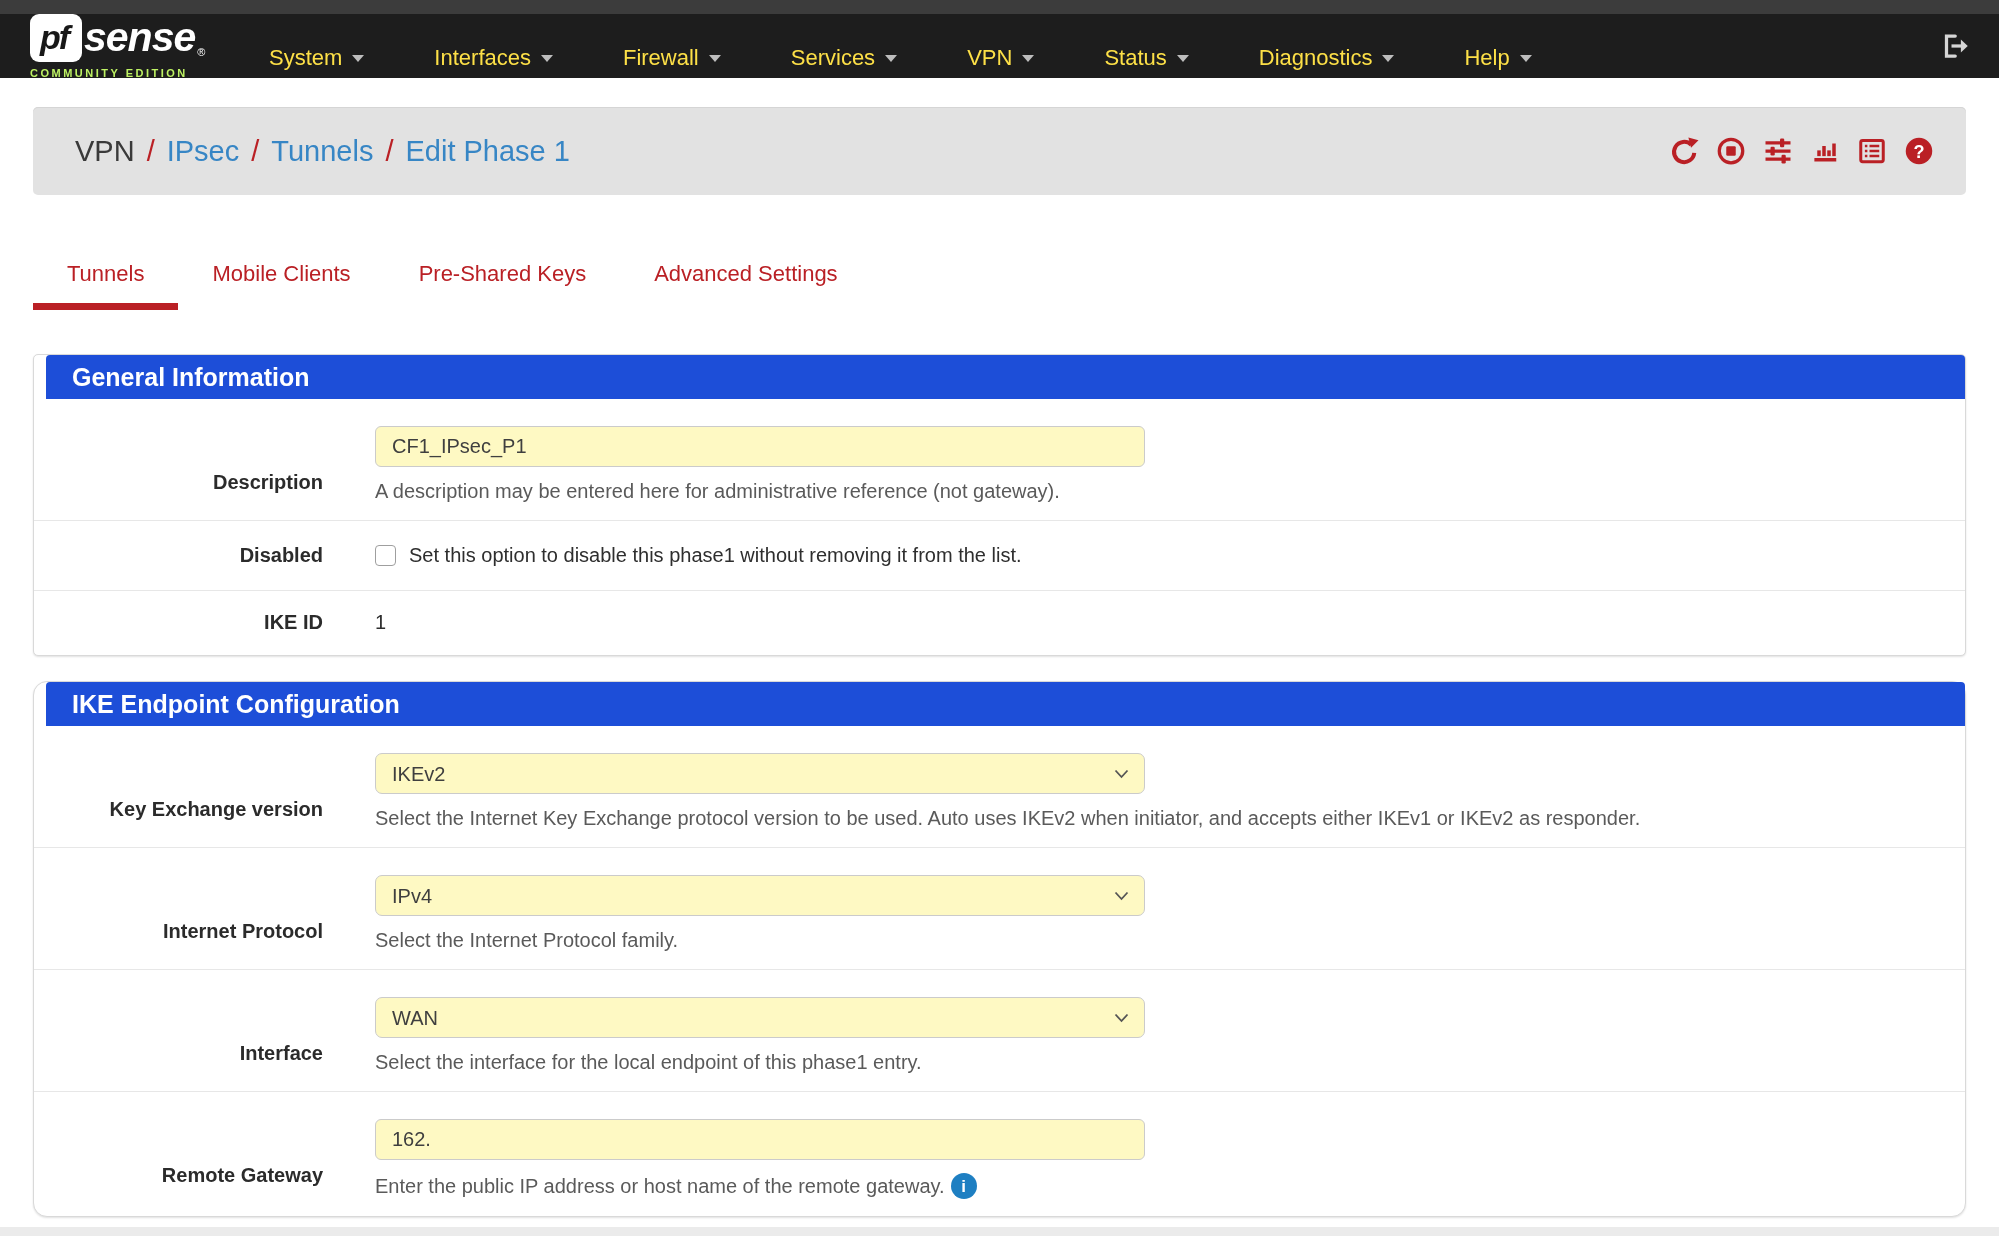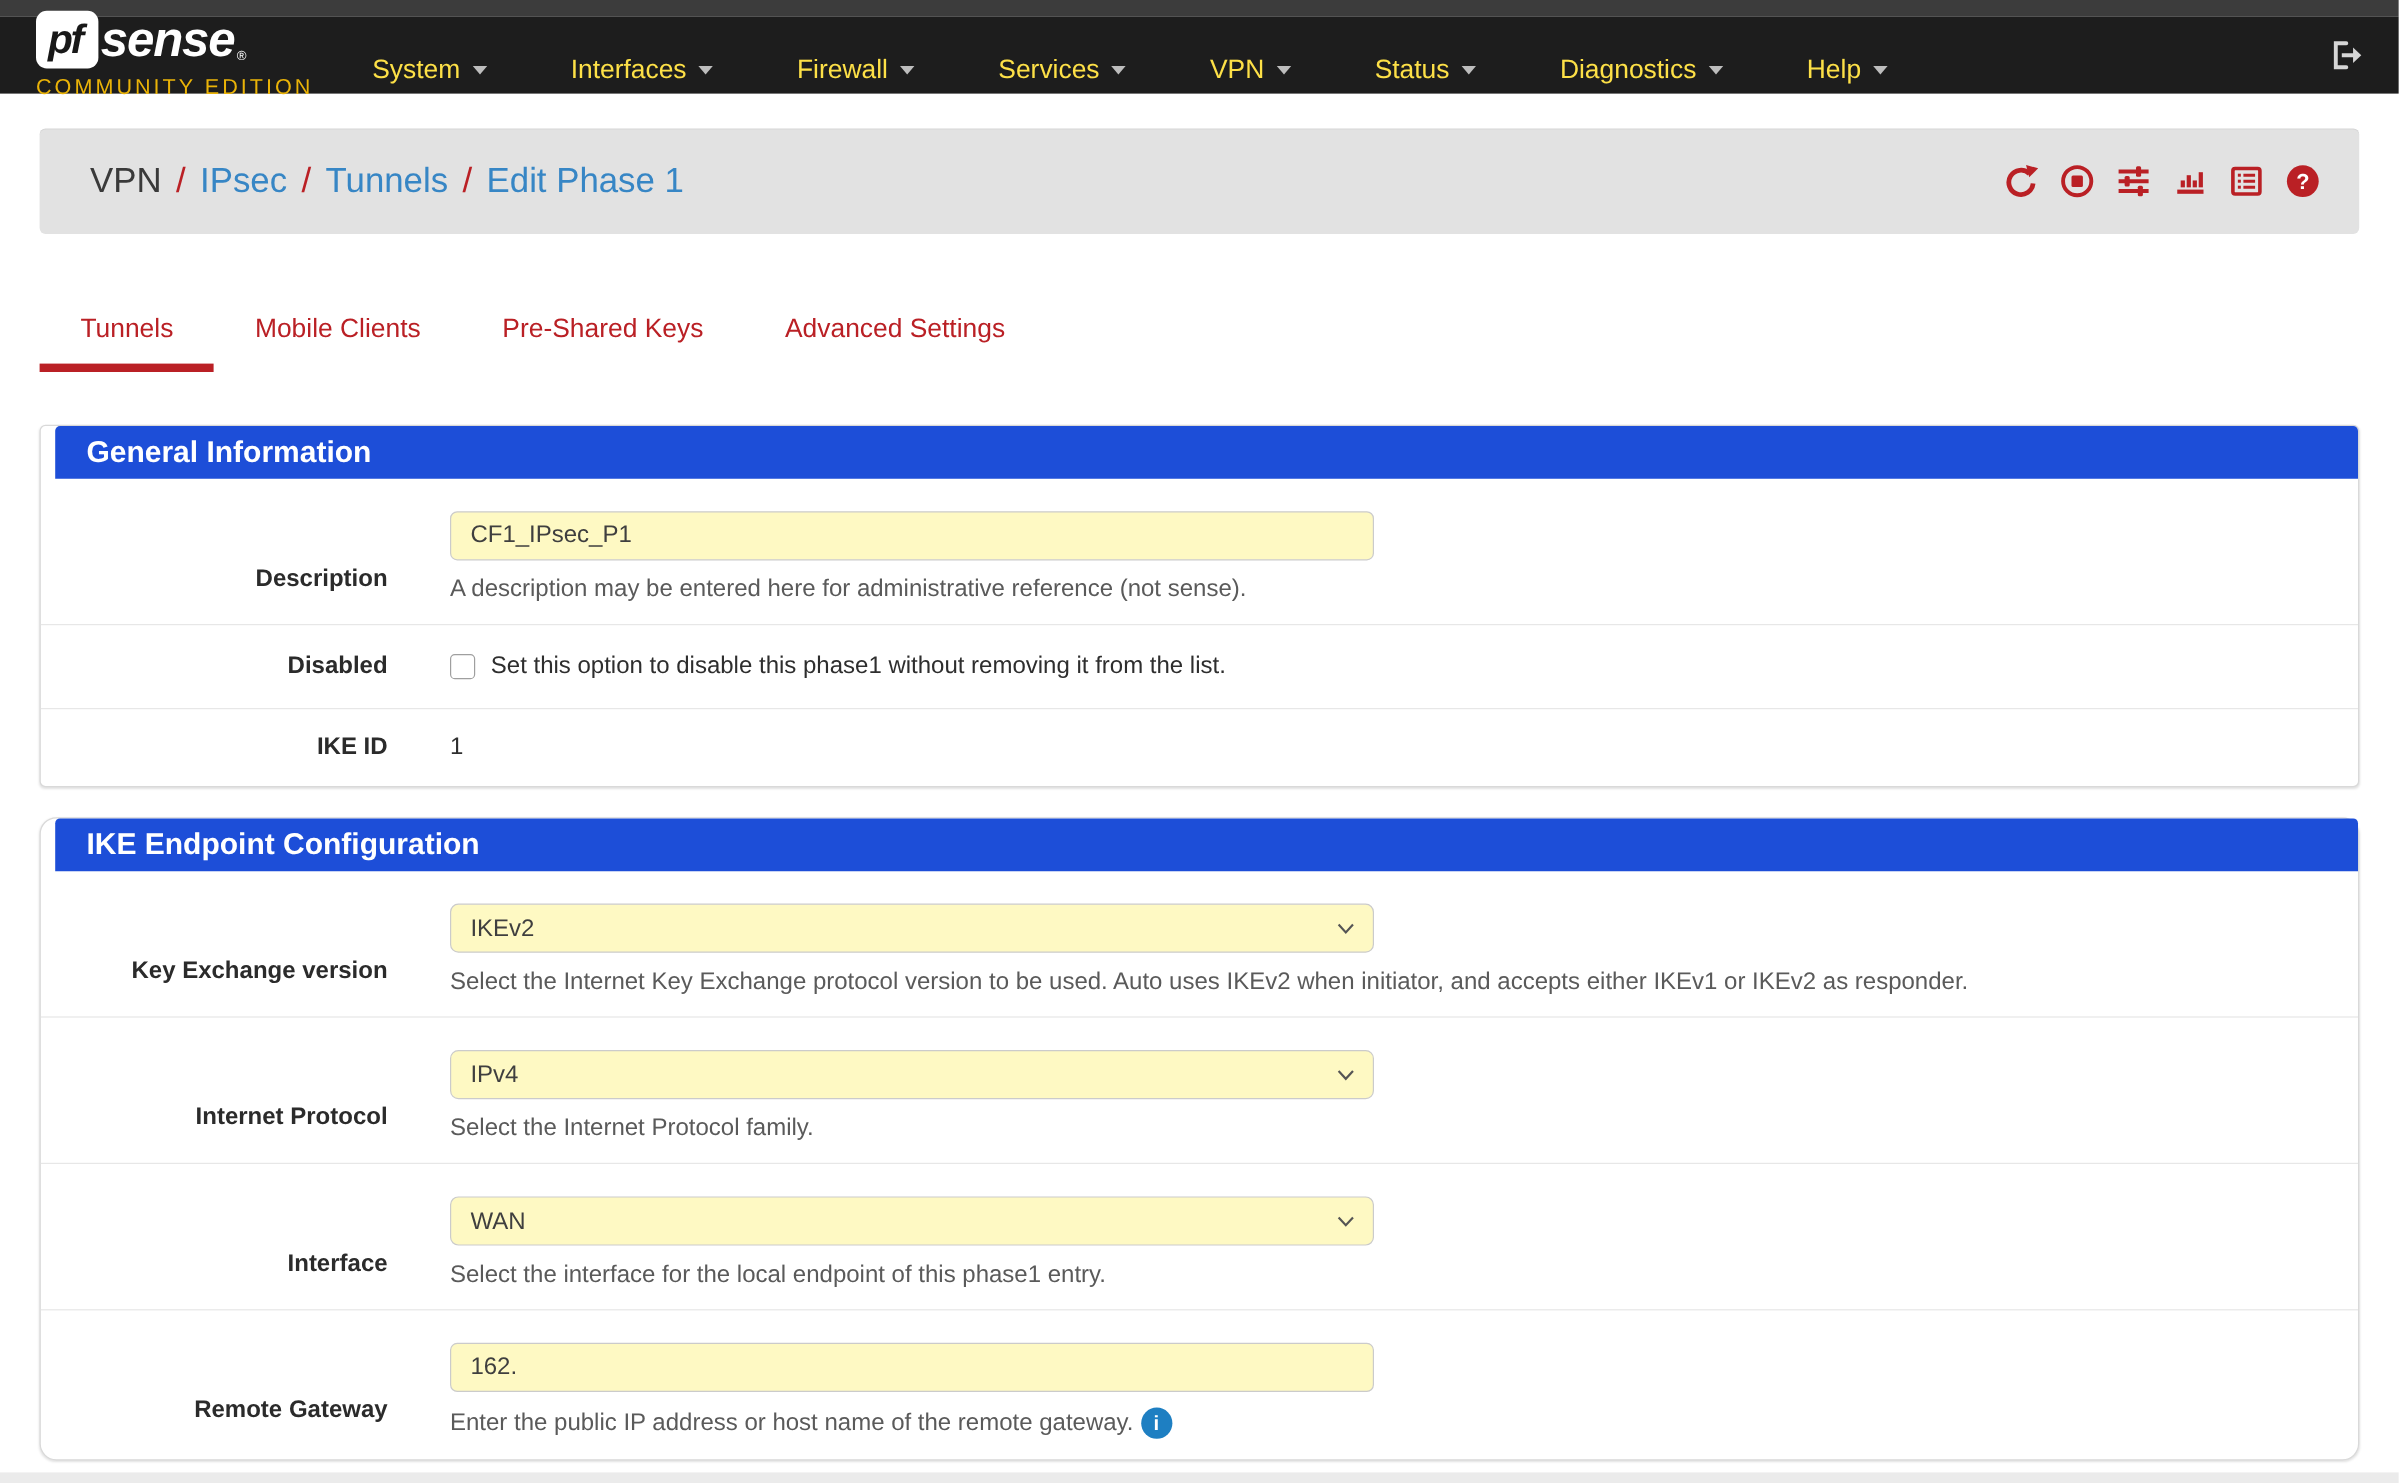--- a/index.html
+++ b/index.html
@@ -28,21 +28,21 @@
     display: inline-flex; align-items: center; justify-content: center;
     font-style: italic; font-weight: bold; font-size: 34px; color: #181818;
     letter-spacing: -2px; padding-right: 4px;
   }
   .sense {
     color: #ffffff; font-weight: bold; font-style: italic;
     font-size: 41px; letter-spacing: -1px; margin-left: 2px;
   }
   .reg { color: #ffffff; font-size: 11px; align-self: flex-end; margin: 0 0 4px 2px; }
   .brand-sub {
-    color: #eab308; font-size: 18px; font-weight: normal;
+    color: #bef264; font-size: 11px; font-weight: bold;
     letter-spacing: 2.5px; margin-top: 5px;
   }
   .nav-items { display: flex; align-items: center; }
   .nav-item {
     color: #fde047; font-size: 22px; padding: 0 35px;
     display: inline-flex; align-items: center; cursor: pointer; white-space: nowrap; margin-top: 24px;
   }
   .caret {
     width: 0; height: 0; margin-left: 10px; display: inline-block;
     border-left: 6px solid transparent; border-right: 6px solid transparent;
@@ -254,21 +254,21 @@
   </div>
 
   <div class="panel panel-gi">
     <div class="panel-heading">General Information</div>
     <div class="panel-body">
 
       <div class="form-row row-field">
         <div class="row-label"><span>Description</span></div>
         <div class="row-control">
           <input class="text" type="text" value="CF1_IPsec_P1" style="">
-          <div class="help">A description may be entered here for administrative reference (not sense).</div>
+          <div class="help">A description may be entered here for administrative reference (not gateway).</div>
         </div>
       </div>
 
       <div class="form-row row-check">
         <div class="row-label"><span>Disabled</span></div>
         <div class="row-control">
           <label class="checkbox-line">
             <input type="checkbox" style="">
             <span>Set this option to disable this phase1 without removing it from the list.</span>
           </label>

